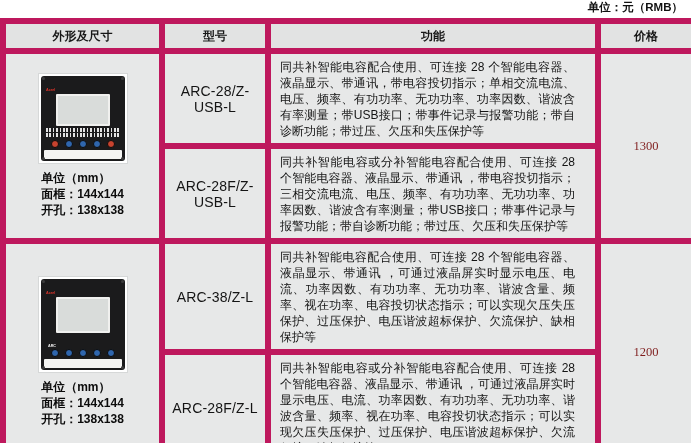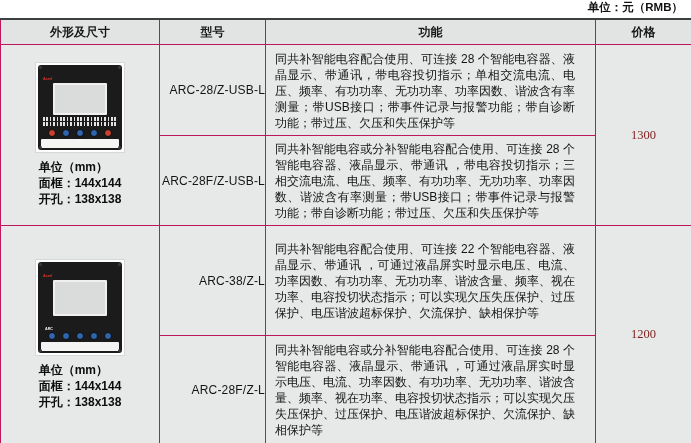--- a/index.html
+++ b/index.html
@@ -18,35 +18,35 @@
   }
   table.price-table{
     border-collapse:collapse;
     table-layout:fixed;
     width:691px;
     background:#e7e8e8;
     border-top:2px solid #3c3f40;
     border-bottom:2px solid #3c3f40;
   }
   .price-table th,.price-table td{
-    border:1px solid #be185d;
+    border:6px solid #be185d;
     background:#e7e8e8;
     vertical-align:middle;
     padding:0;
   }
   .price-table th{
     height:24px;
     font-size:12px;
     font-weight:600;
     background:#e2e3e3;
     color:#171717;
   }
   td.model-cell{
-    text-align:right;
-    font-size:12px;
+    text-align:center;
+    font-size:14px;
     letter-spacing:0.2px;
     color:#141414;
   }
   td.func-cell{
     font-size:12px;
     line-height:16px;
     text-align:justify;
     padding:5px 20px 4px 9px;
     color:#141414;
   }
@@ -195,21 +195,21 @@
             </div>
           </div>
           <div class="dims">
             <div>单位（mm）</div>
             <div>面框：144x144</div>
             <div>开孔：138x138</div>
           </div>
         </div>
       </td>
       <td class="model-cell">ARC-38/Z-L</td>
-      <td class="func-cell">同共补智能电容配合使用、可连接 22 个智能电容器、液晶显示、带通讯 ，可通过液晶屏实时显示电压、电流、功率因数、有功功率、无功功率、谐波含量、频率、视在功率、电容投切状态指示；可以实现欠压失压保护、过压保护、电压谐波超标保护、欠流保护、缺相保护等</td>
+      <td class="func-cell">同共补智能电容配合使用、可连接 28 个智能电容器、液晶显示、带通讯 ，可通过液晶屏实时显示电压、电流、功率因数、有功功率、无功功率、谐波含量、频率、视在功率、电容投切状态指示；可以实现欠压失压保护、过压保护、电压谐波超标保护、欠流保护、缺相保护等</td>
       <td class="price-cell" rowspan="2">1200</td>
     </tr>
     <tr style="height:109px;">
       <td class="model-cell">ARC-28F/Z-L</td>
       <td class="func-cell">同共补智能电容或分补智能电容配合使用、可连接 28 个智能电容器、液晶显示、带通讯 ，可通过液晶屏实时显示电压、电流、功率因数、有功功率、无功功率、谐波含量、频率、视在功率、电容投切状态指示；可以实现欠压失压保护、过压保护、电压谐波超标保护、欠流保护、缺相保护等</td>
     </tr>
   </tbody>
 </table>
 
 </body></html>

